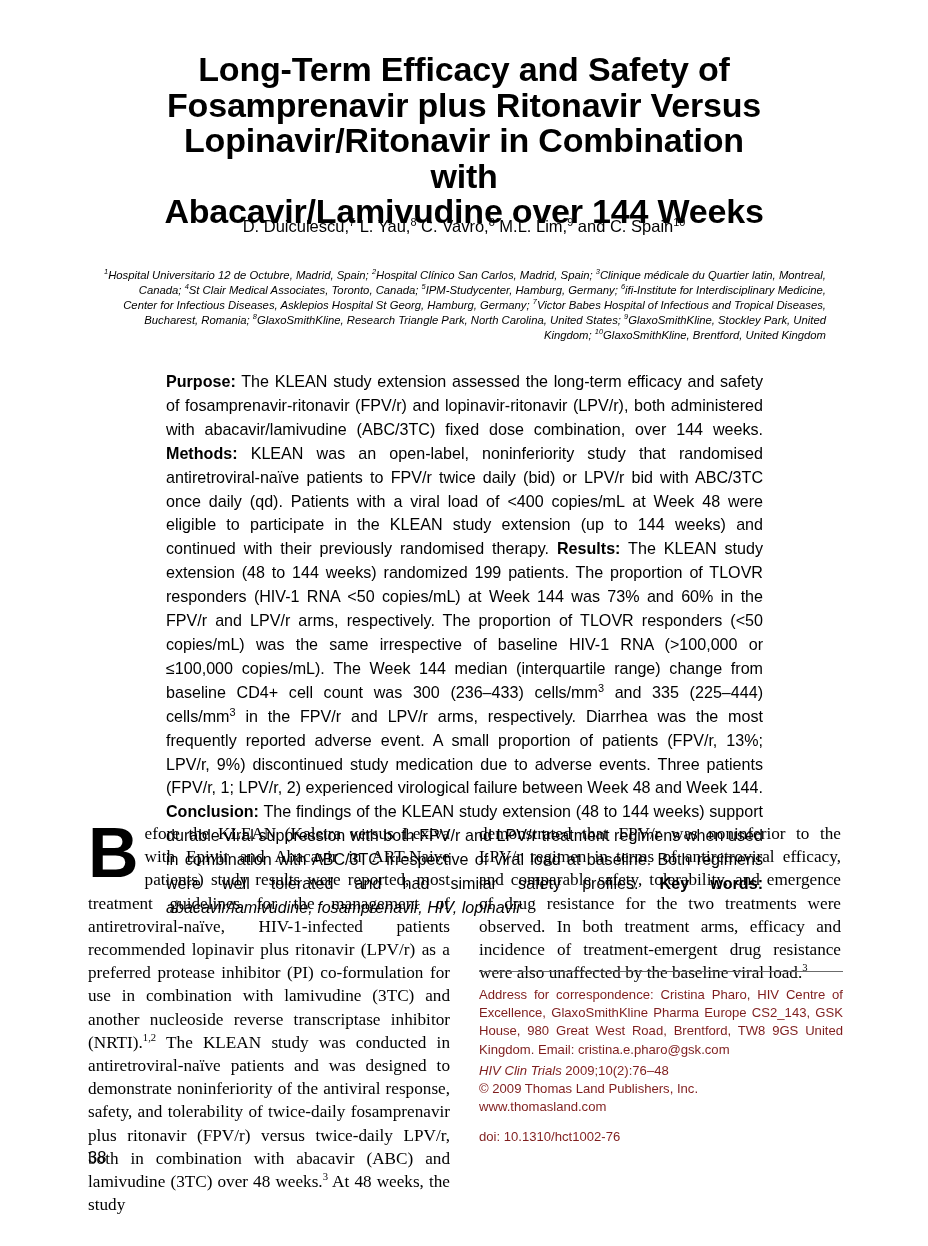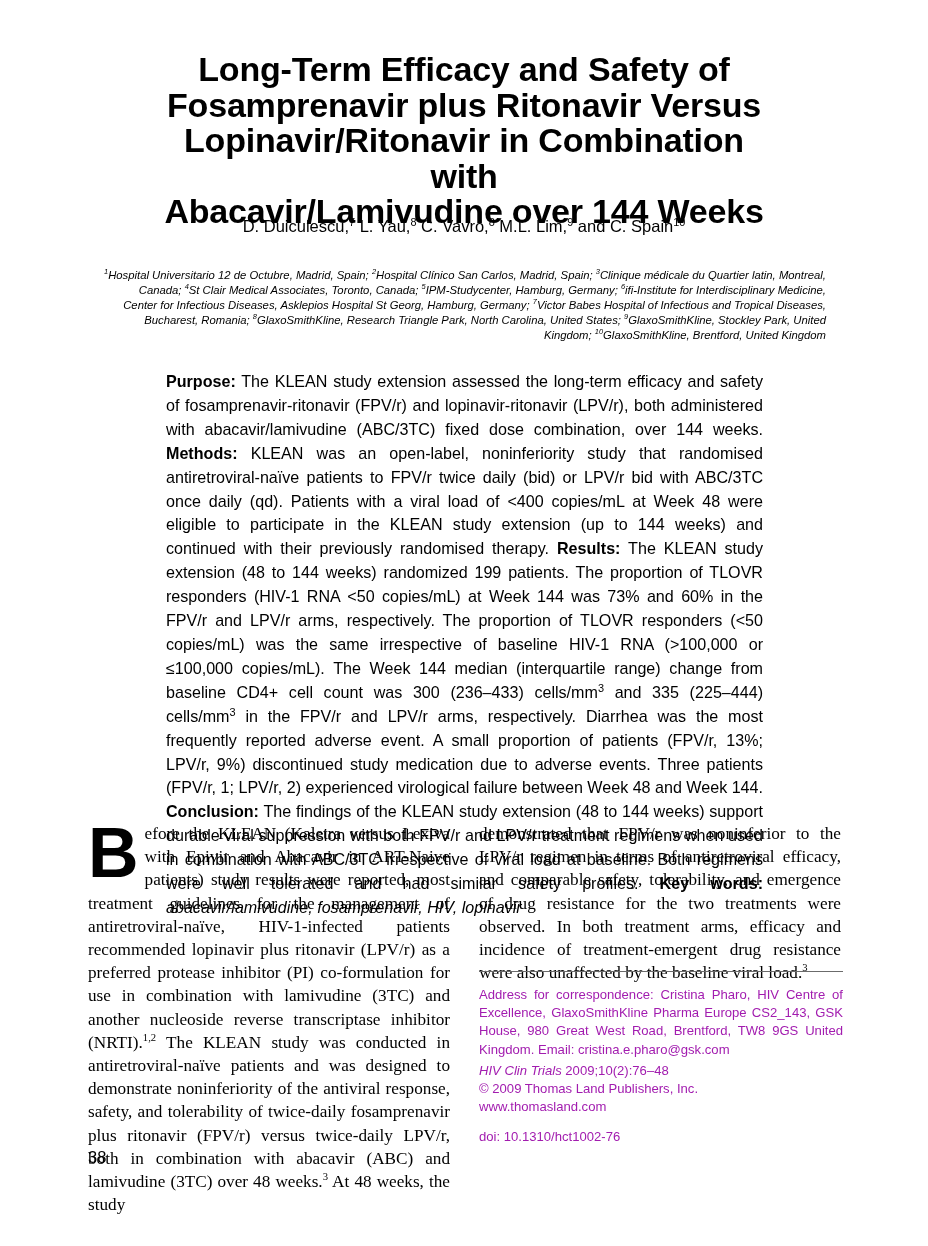--- a/index.html
+++ b/index.html
@@ -123,21 +123,21 @@
   }
   .footnote {
     position: absolute;
     left: 479px;
     width: 364px;
     font-family: "Liberation Sans", sans-serif;
     font-size: 13.1px;
     line-height: 18.2px;
     text-align: justify;
     text-justify: inter-word;
-    color: #a21caf;
+    color: #7f1d1d;
   }
   .fn-address { top: 986px; }
   .fn-journal {
     top: 1062px;
     text-align: left;
   }
   .fn-journal i { font-style: italic; }
   .fn-doi {
     top: 1128px;
     text-align: left;

